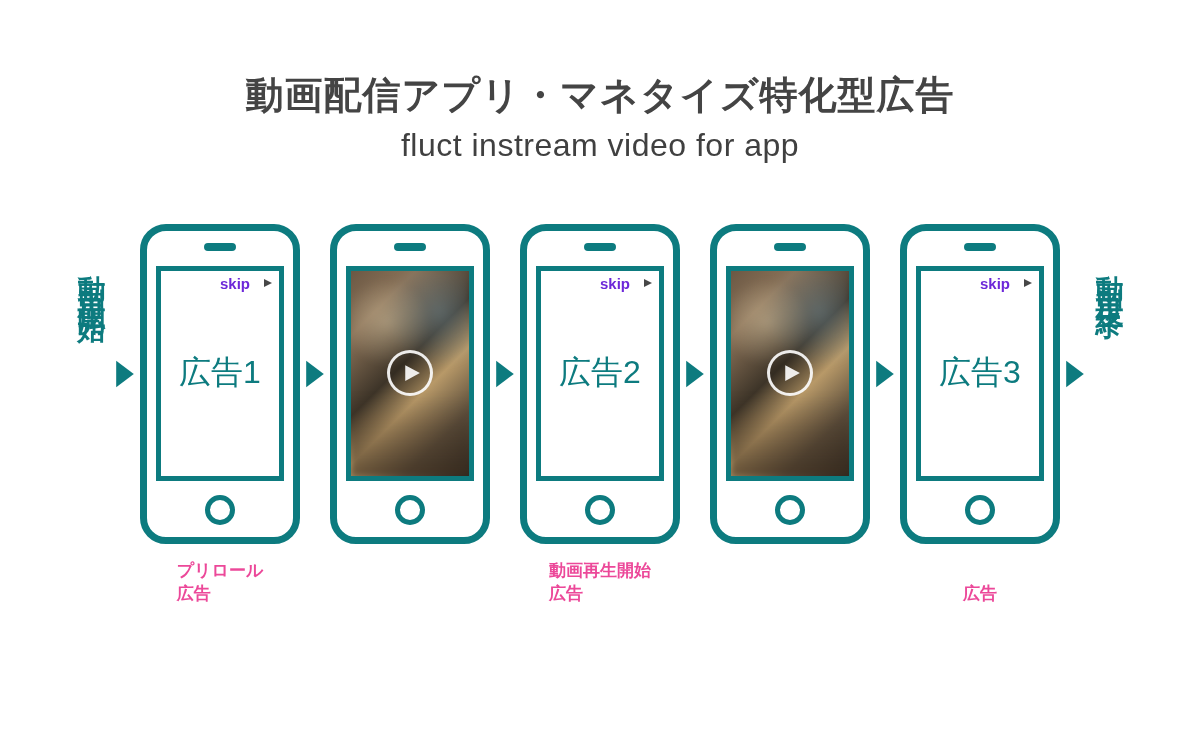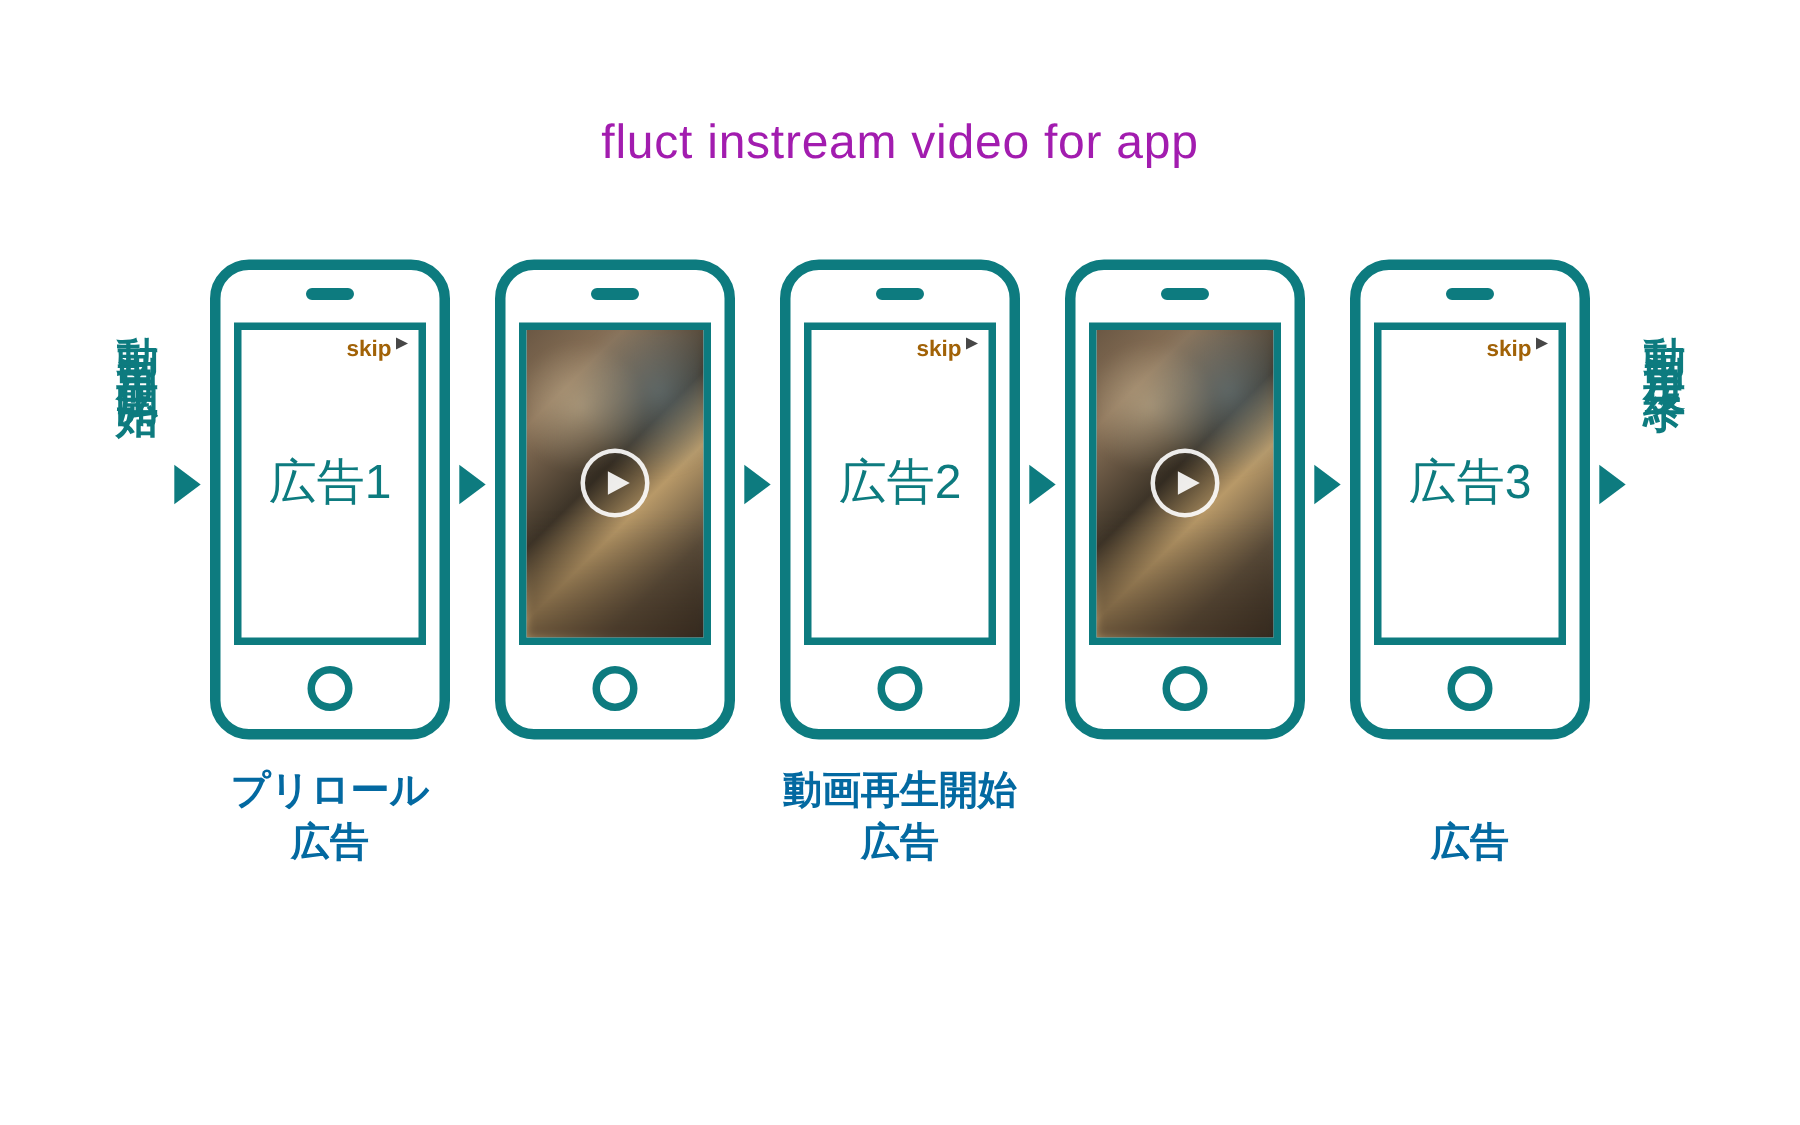--- a/index.html
+++ b/index.html
@@ -16,21 +16,21 @@
   .title-block { text-align: center; margin-bottom: 60px; }
   .title-jp {
     font-size: 38px;
     font-weight: 700;
     color: #444;
     letter-spacing: 1px;
   }
   .title-en {
     font-size: 32px;
     font-weight: 400;
-    color: #a21caf;
+    color: #404040;
     margin-top: 6px;
     letter-spacing: 0.5px;
   }
   .flow-row {
     display: flex;
     align-items: flex-start;
     justify-content: center;
     gap: 0;
   }
   .side-label {
@@ -100,23 +100,24 @@
       radial-gradient(circle at 75% 20%, rgba(120,160,180,0.4) 0%, transparent 30%),
       linear-gradient(180deg, transparent 60%, rgba(60,45,30,0.6) 100%);
     filter: blur(3px);
   }
   .skip-label {
     position: absolute;
     top: 4px;
     right: 6px;
     font-size: 15px;
     font-weight: 600;
-    color: #a16207;
-    display: flex;
-    gap: 2px;
+    color: #6d28d9;
+    display: flex;
+    align-items: center;
+    gap: 13px;
   }
   .skip-label svg { width: 10px; height: 10px; }
   .ad-label {
     font-size: 32px;
     font-weight: 500;
     color: #0d7b7f;
   }
   .play-btn {
     width: 46px;
     height: 46px;
@@ -131,33 +132,34 @@
   }
   .play-btn svg { width: 18px; height: 18px; margin-left: 3px; }
   .phone-home {
     width: 30px;
     height: 30px;
     border: 5px solid #0d7b7f;
     border-radius: 50%;
     margin-bottom: 0;
   }
   .phone-caption {
-    text-align: center;
-    font-size: 26px;
+    text-align: left;
+    font-size: 17px;
     font-weight: 600;
-    color: #0369a1;
+    color: #ec4899;
     line-height: 1.35;
     margin-top: 16px;
   }
   .caption-spacer { height: 82px; }
 </style>
 </head>
 <body>
 
 <div class="title-block">
+  <div class="title-jp">動画配信アプリ・マネタイズ特化型広告</div>
   <div class="title-en">fluct instream video for app</div>
 </div>
 
 <div class="flow-row">
 
   <div class="side-label">動画再生開始</div>
 
   <div class="arrow">
     <svg viewBox="0 0 20 28">
         <polygon points="2,2 18,14 2,26" fill="#0d7b7f"></polygon>

